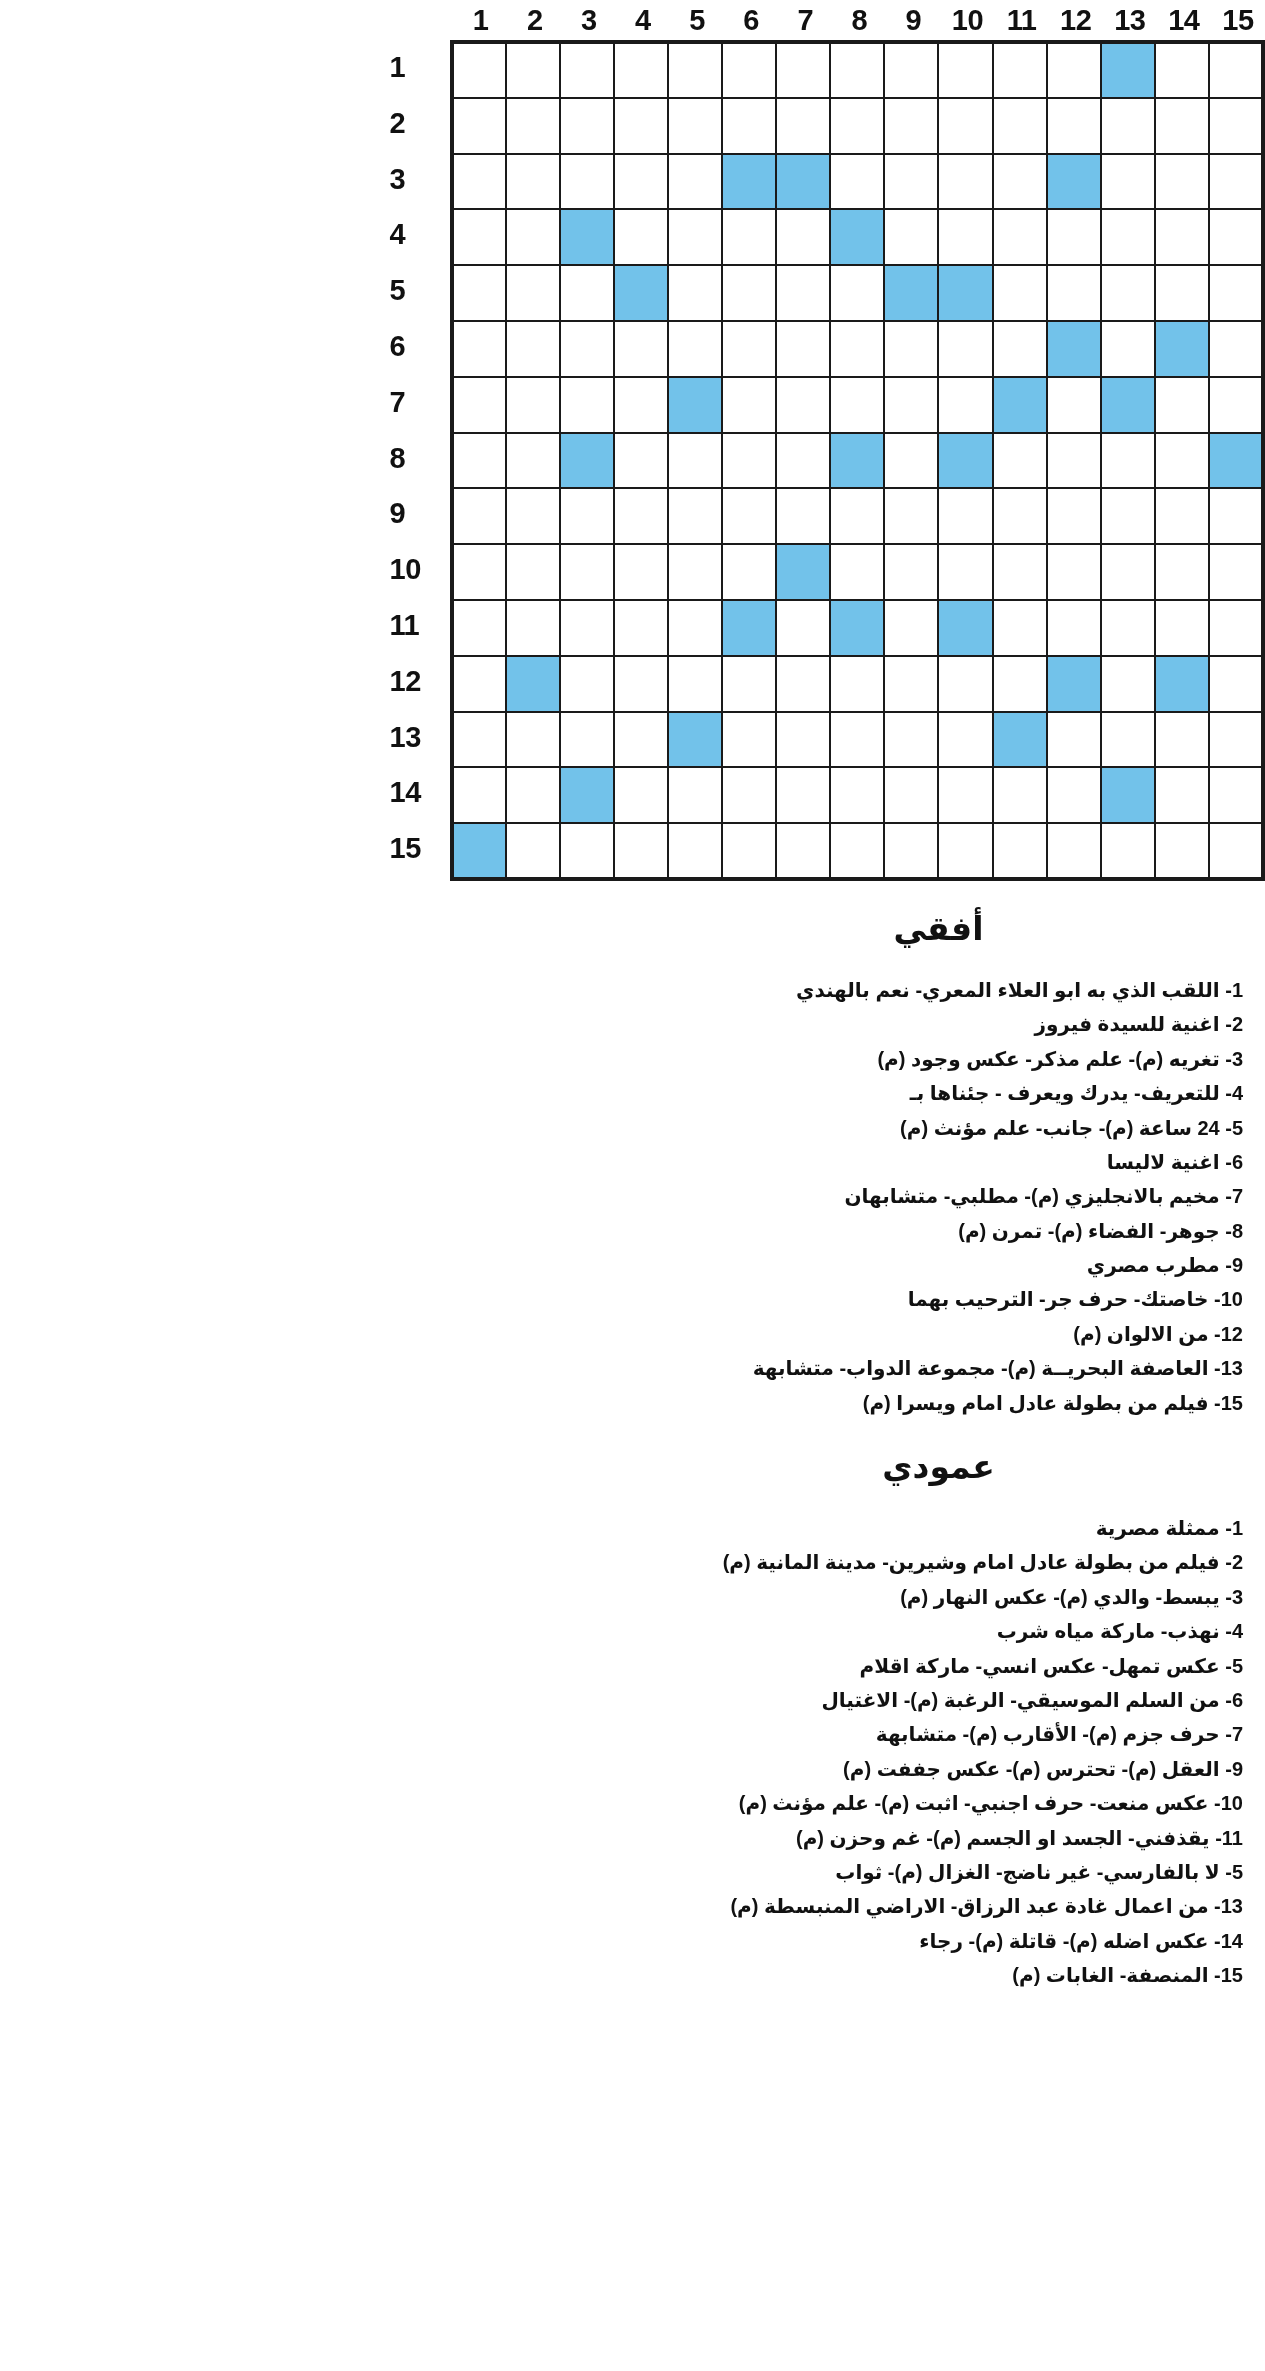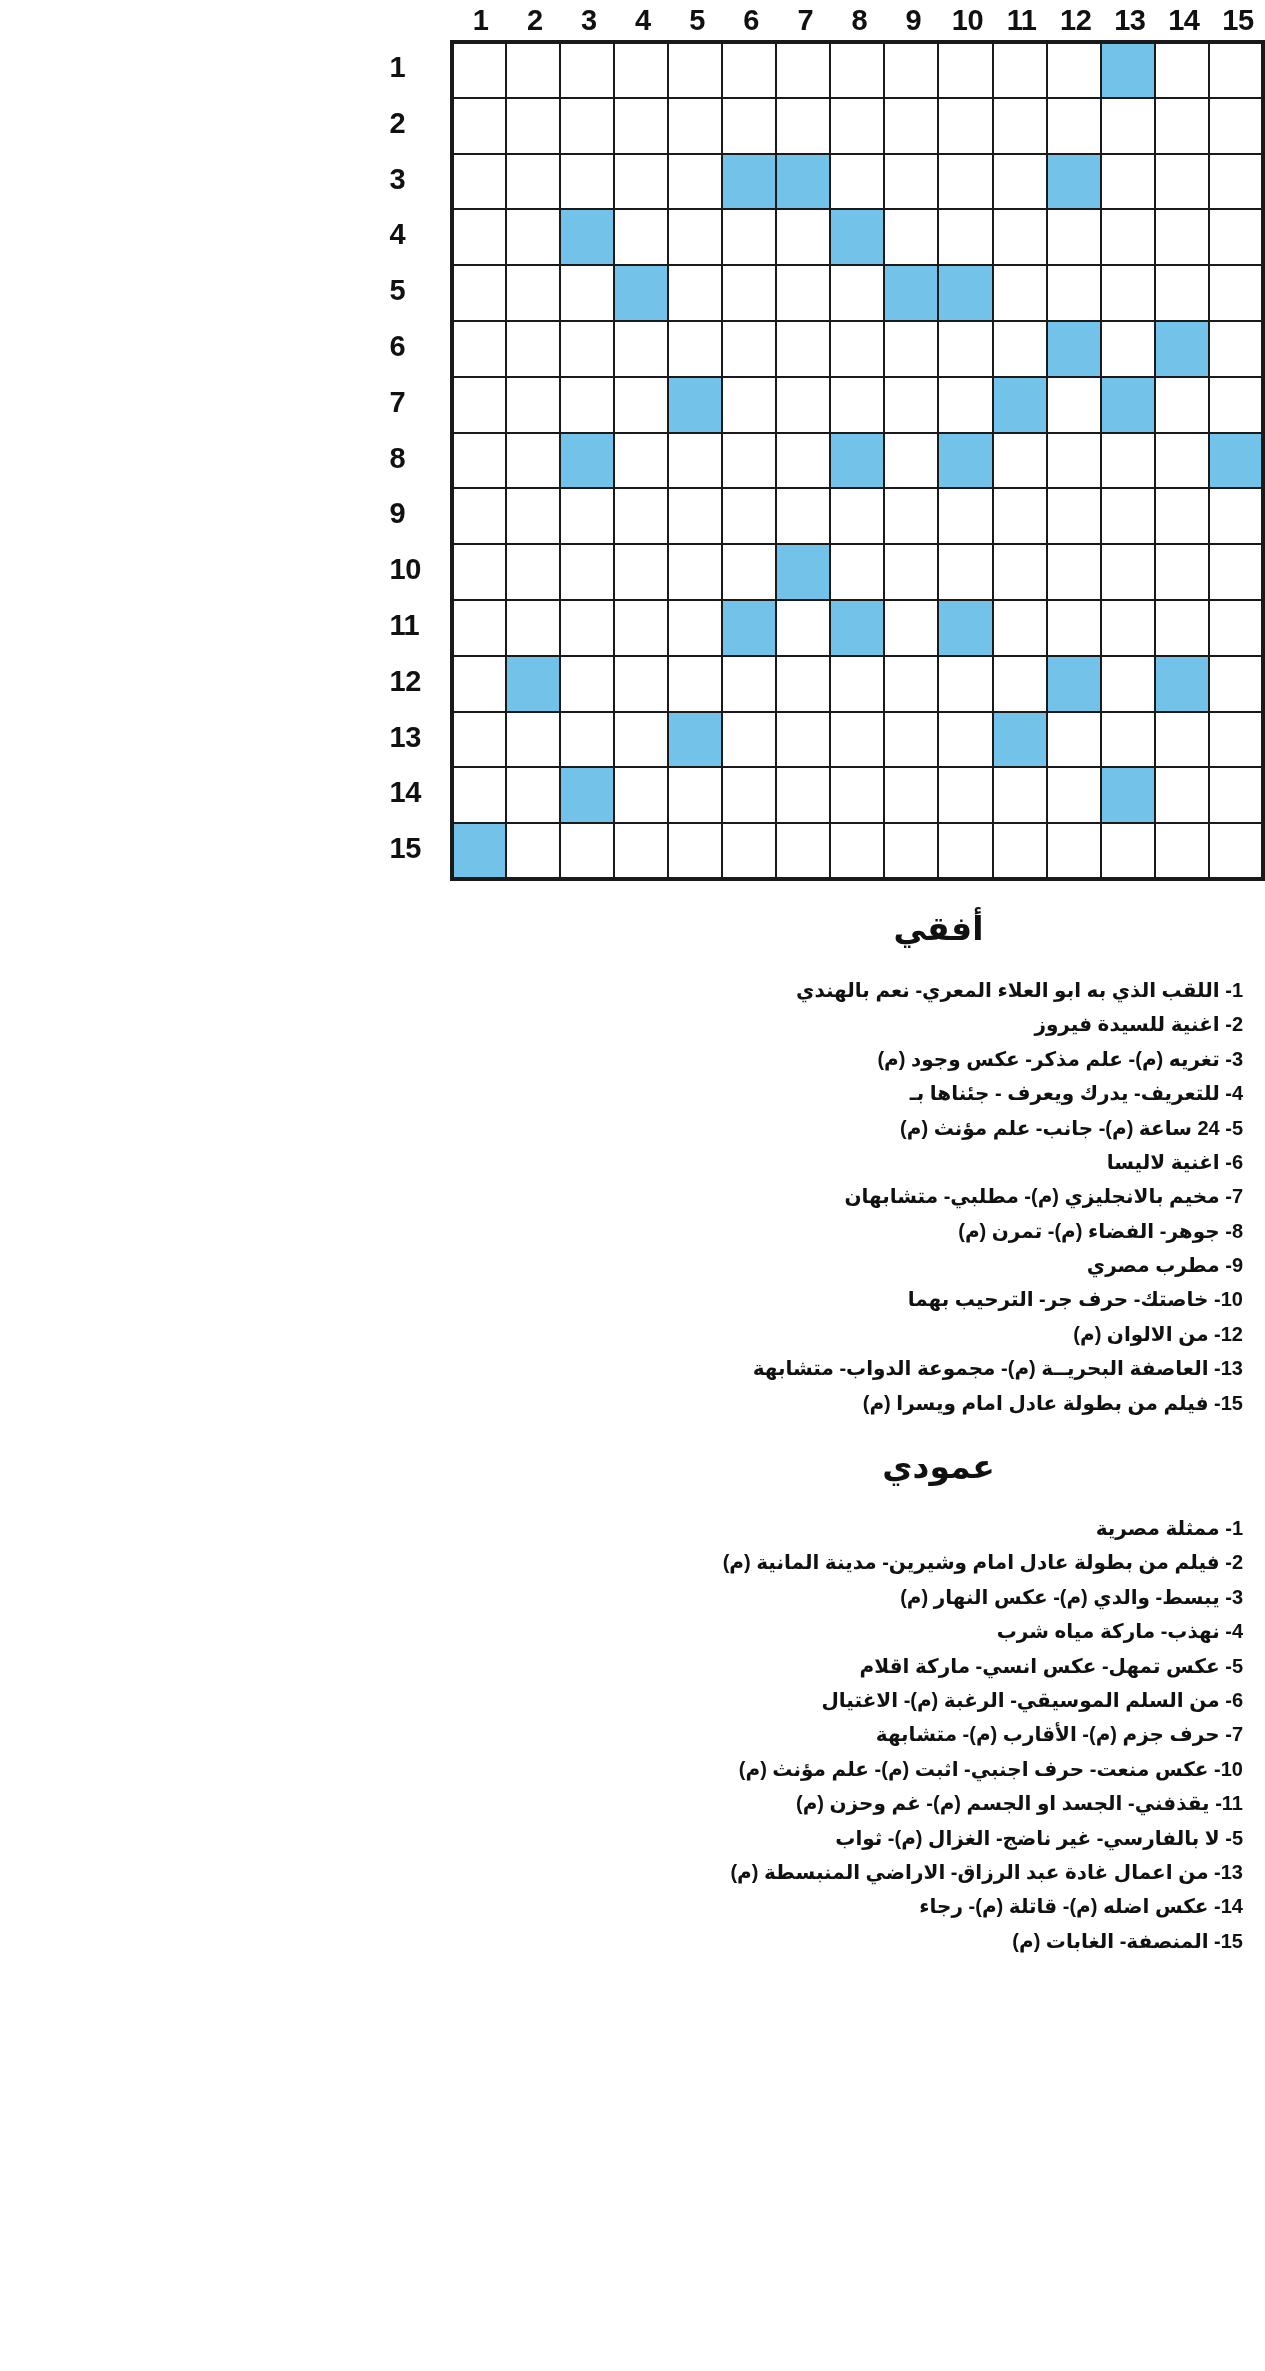--- a/index.html
+++ b/index.html
@@ -439,20 +439,21 @@
     <div class="clue-col down">
       <div class="clue-title">عمودي</div>
       <ul class="clue-list" id="down-list">
           <li>1- ممثلة مصرية</li>
           <li>2- فيلم من بطولة عادل امام وشيرين- مدينة المانية (م)</li>
           <li>3- يبسط- والدي (م)- عكس النهار (م)</li>
           <li>4- نهذب- ماركة مياه شرب</li>
           <li>5- عكس تمهل- عكس انسي- ماركة اقلام</li>
           <li>6- من السلم الموسيقي- الرغبة (م)- الاغتيال</li>
           <li>7- حرف جزم (م)- الأقارب (م)- متشابهة</li>
+          <li>9- العقل (م)- تحترس (م)- عكس جففت (م)</li>
           <li>10- عكس منعت- حرف اجنبي- اثبت (م)- علم مؤنث (م)</li>
           <li>11- يقذفني- الجسد او الجسم (م)- غم وحزن (م)</li>
           <li>5- لا بالفارسي- غير ناضج- الغزال (م)- ثواب</li>
           <li>13- من اعمال غادة عبد الرزاق- الاراضي المنبسطة (م)</li>
           <li>14- عكس اضله (م)- قاتلة (م)- رجاء</li>
           <li>15- المنصفة- الغابات (م)</li>
         </ul>
     </div>
 
     <div class="clue-col across">

